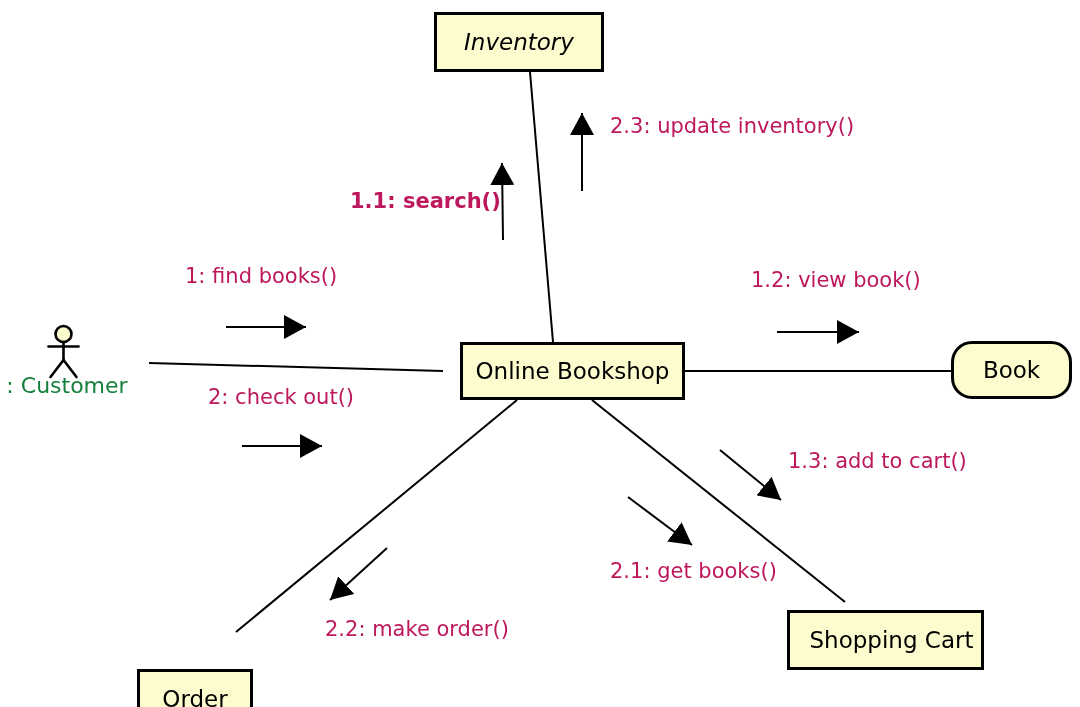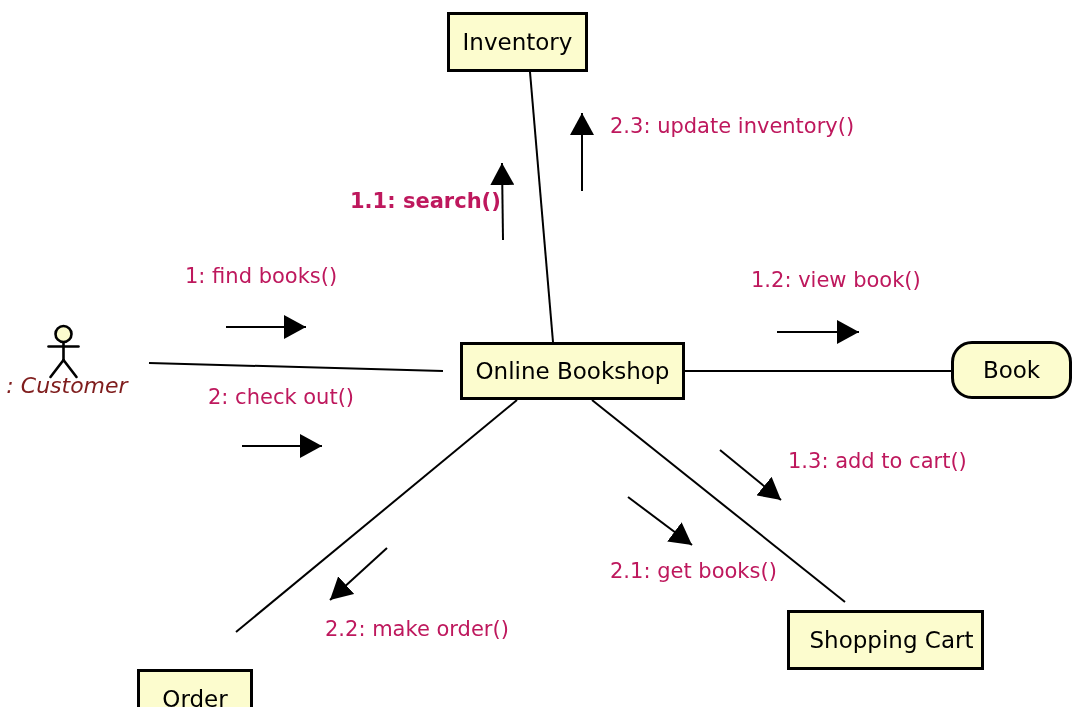--- a/index.html
+++ b/index.html
@@ -46,26 +46,25 @@
 
   .actor-label {
     position: absolute;
     left: 0;
     top: 373px;
     width: 134px;
     text-align: center;
     font-size: 22px;
     line-height: 1.2;
     white-space: nowrap;
-    color: #7f1d1d;
-    font-style: italic;
+    color: #15803d;
   }
 
   
-  #node-inventory      { left: 447px; top: 12px;  width: 141px; height: 60px; }
+  #node-inventory      { left: 434px; top: 12px;  width: 170px; height: 60px; font-style: italic; }
   #node-online-bookshop{ left: 460px; top: 342px; width: 225px; height: 58px; }
   #node-book           { left: 951px; top: 341px; width: 121px; height: 58px; border-radius: 21px; }
   #node-shopping-cart  { left: 787px; top: 610px; width: 197px; height: 60px; padding-left: 12px; }
   #node-order          { left: 137px; top: 632px; width: 116px; height: 60px; margin-top: 37px; }
 
   
   #lbl-find-books       { left: 185px; top: 263px; }
   #lbl-check-out        { left: 208px; top: 384px; }
   #lbl-search           { left: 350px; top: 188px; font-weight: bold; }
   #lbl-update-inventory { left: 610px; top: 113px; }

